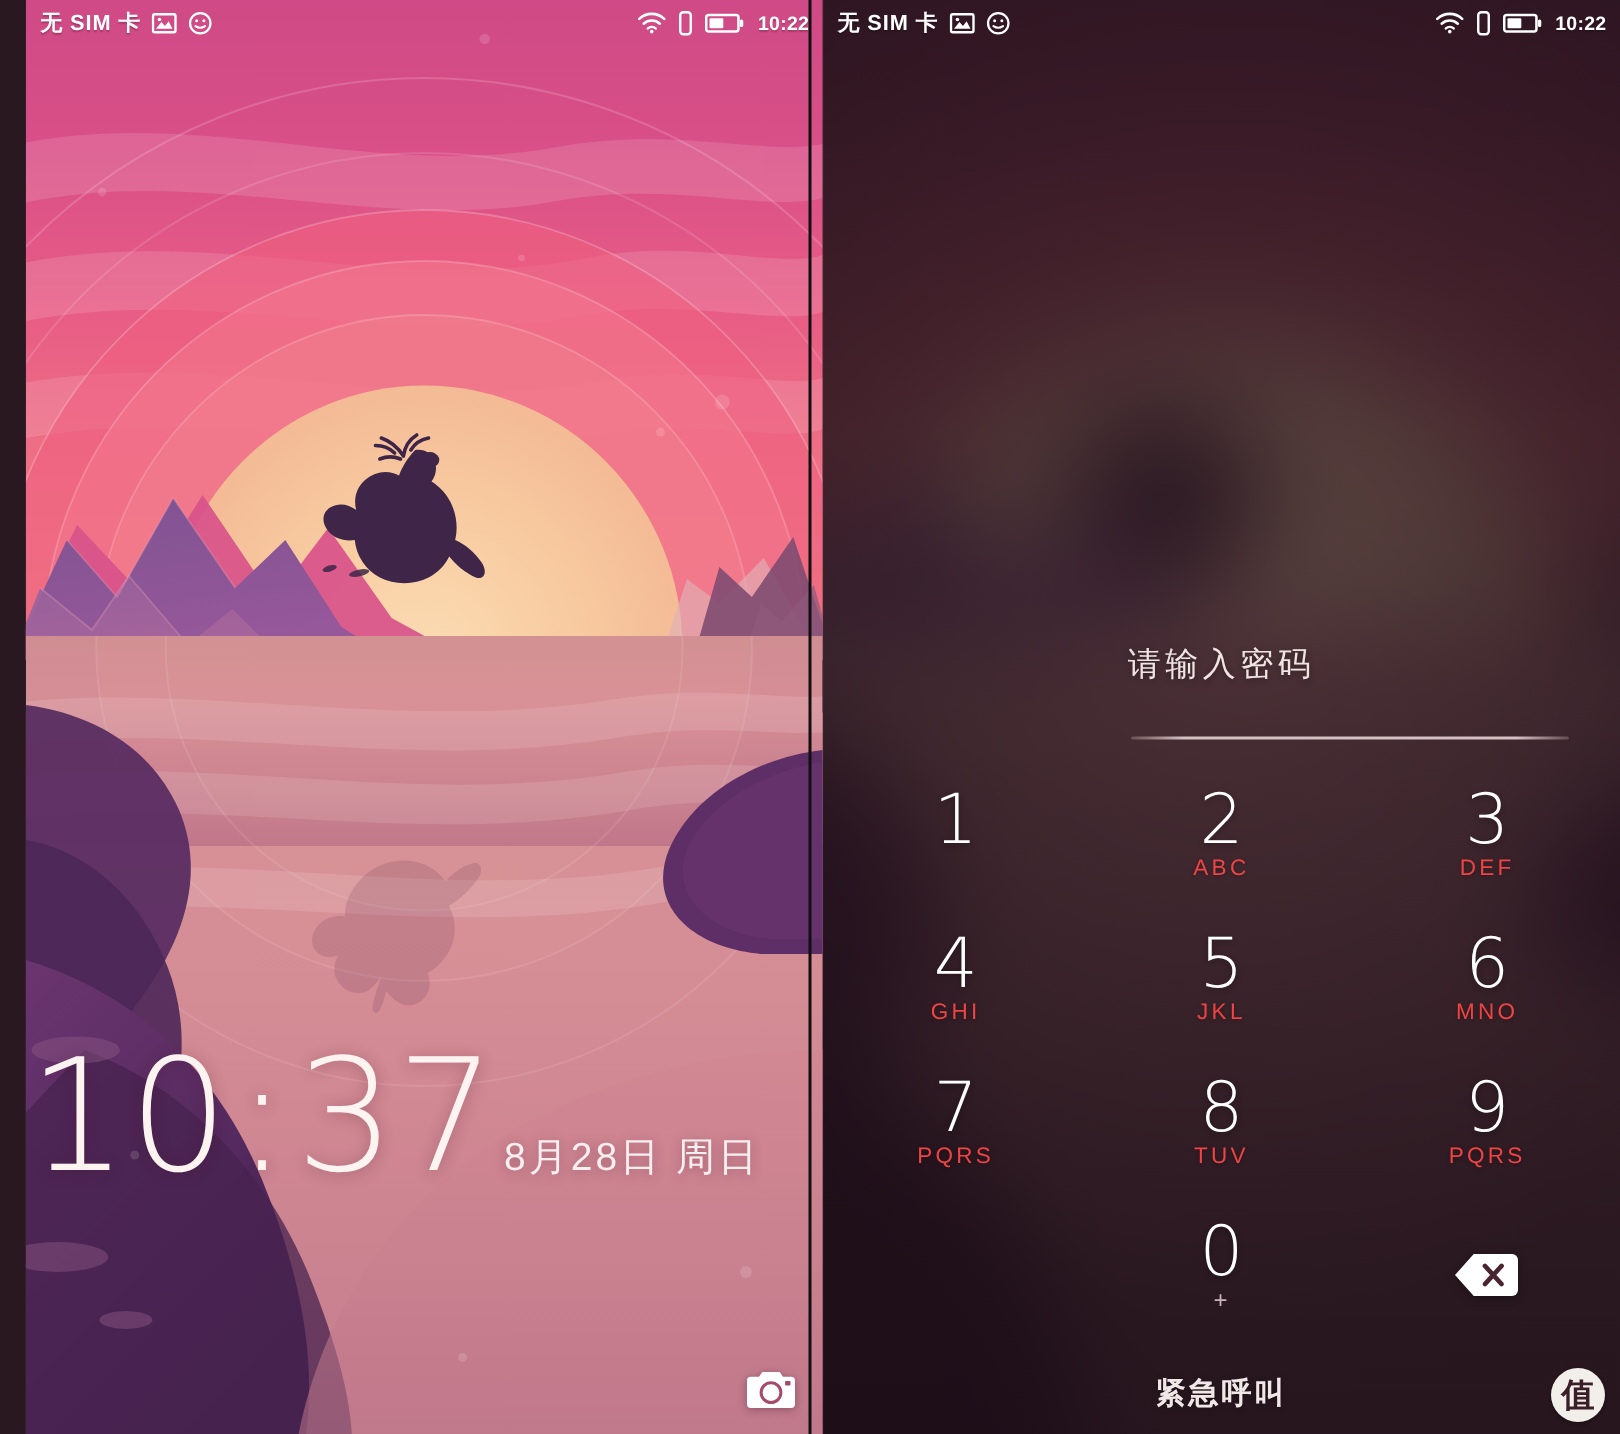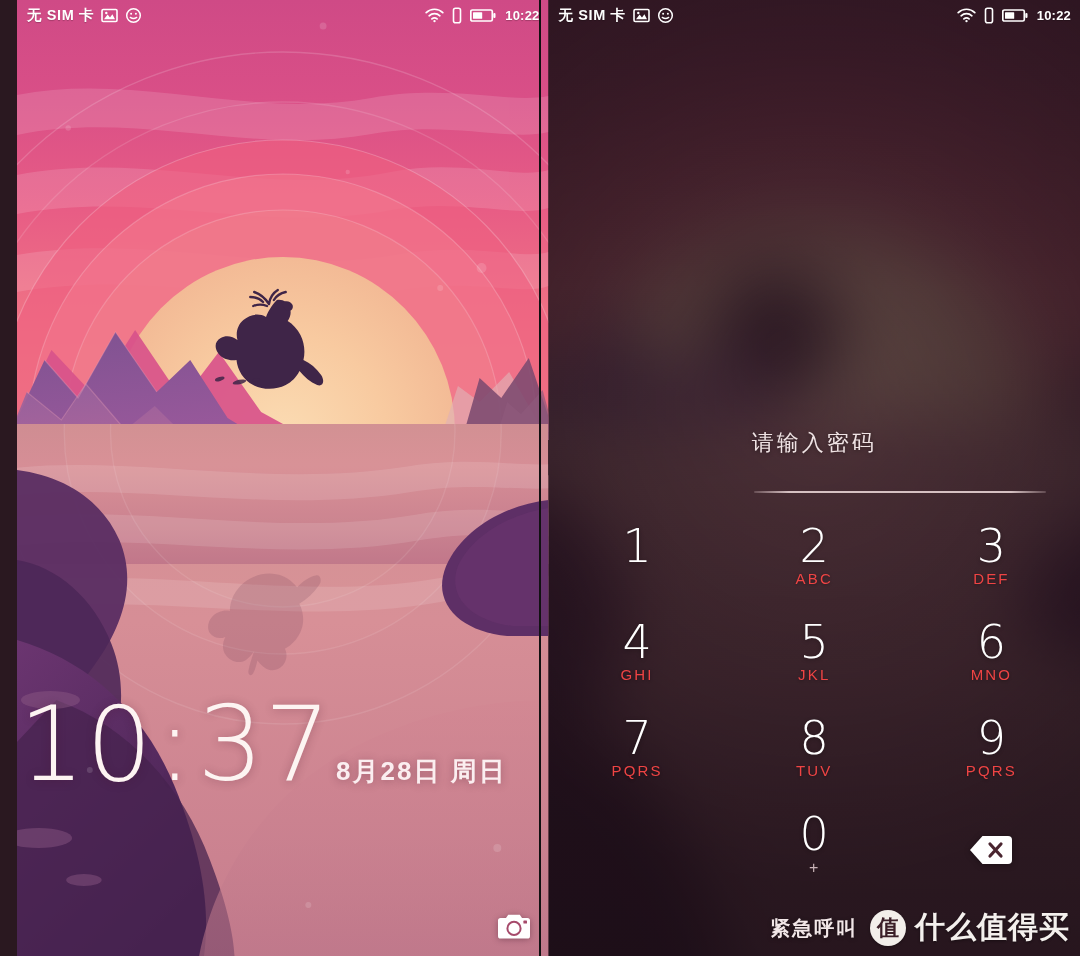--- a/index.html
+++ b/index.html
@@ -47,21 +47,21 @@
               pointer-events:none; }
   .bigclock{
     font-family:"DejaVu Sans","Liberation Sans",sans-serif;
     font-weight:100; font-size:104px; line-height:1;
     color:#fdf4f2; letter-spacing:1px;
     text-shadow:0 1px 10px rgba(70,20,40,.30);
     display:inline-block; transform:translateX(-20px);
   }
   .bigclock .colon{ padding:0 4px; }
   .datetext{
-    margin-top:16px; font-size:26px; color:#fbeef0; font-weight:700;
+    margin-top:16px; font-size:26px; color:#fbeef0; font-weight:400;
     letter-spacing:2px; transform:translateX(-20px); display:inline-block;
     text-shadow:0 1px 8px rgba(70,20,40,.35);
   }
 
   
   .camera-btn{ position:absolute; right:18px; bottom:16px; z-index:35; cursor:pointer; }
   .camera-btn svg{ display:block; filter:drop-shadow(0 1px 3px rgba(60,20,40,.4)); }
 
   
   .pwd-title{
@@ -530,16 +530,15 @@
       </div>
     </div>
 
     <div class="emergency">紧急呼叫</div>
   </div>
 
   <div class="divider"></div>
 
   <div class="watermark">
     <div class="wm-badge">值</div>
-    <div class="wm-text">什么值得买</div>
   </div>
 
 </div>
 
 </body></html>

